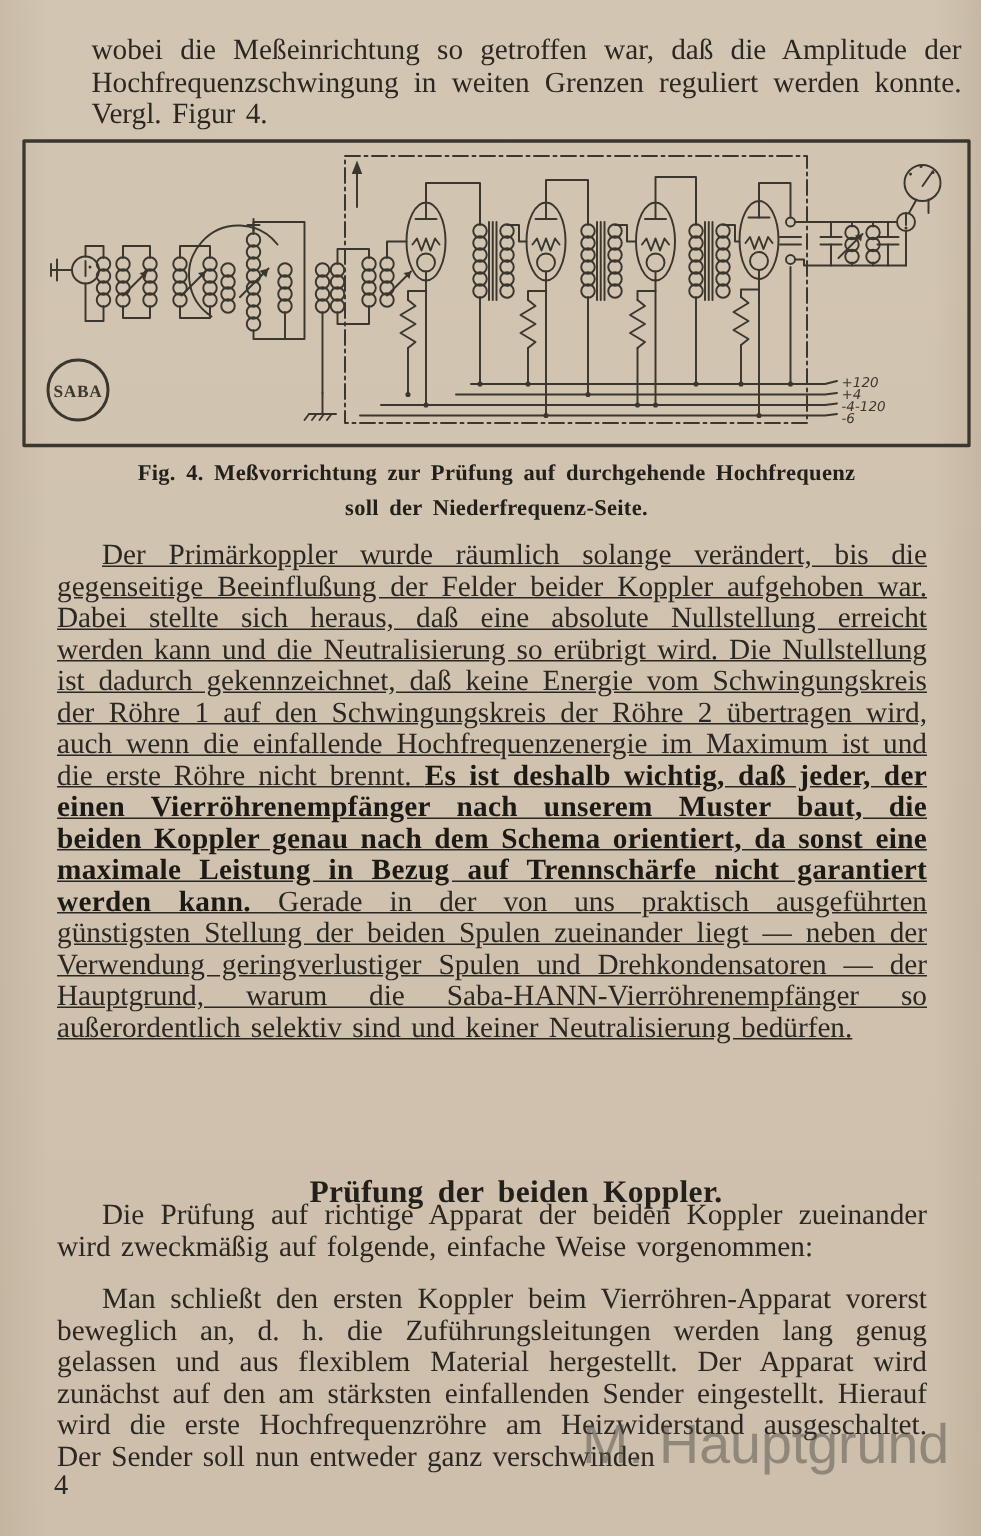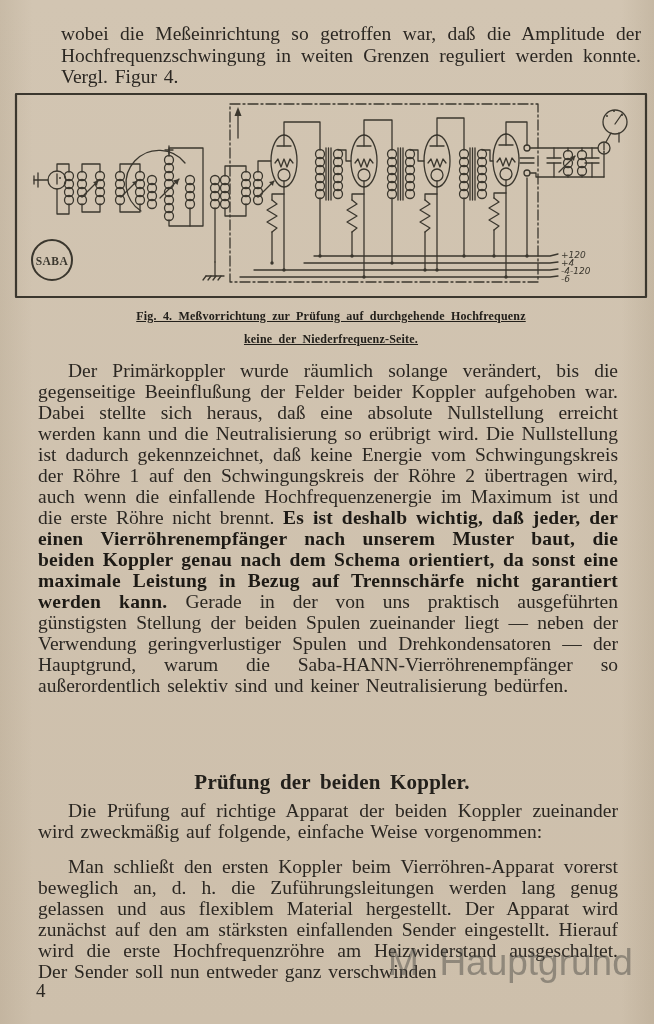--- a/index.html
+++ b/index.html
@@ -23,32 +23,32 @@
   }
   .figbox svg{display:block;stroke:#3b372e;fill:none;stroke-width:1.3;stroke-linecap:round;stroke-linejoin:round;}
   .figbox svg .ink{fill:#3b372e;stroke:none;}
   .figbox svg .thick{stroke-width:2.2;}
   .figbox svg .dash{stroke-dasharray:10 3 2 3;}
   .figbox svg text{fill:#3b372e;stroke:none;}
   .figbox svg text.plabel{font-family:"DejaVu Sans",sans-serif;font-size:9px;font-style:italic;}
   .figbox svg text.logo{font-family:"Liberation Serif",serif;font-size:11.5px;letter-spacing:.5px;font-weight:bold;}
   .caption{
     position:absolute;left:14px;top:305px;width:634px;
-    text-align:center;font-weight:bold;font-size:12px;line-height:23px;
-    letter-spacing:.2px;word-spacing:3px;color:#23201b;text-decoration:underline;
+    text-align:center;font-weight:bold;font-size:15px;line-height:23px;
+    letter-spacing:.2px;word-spacing:3px;color:#23201b;
   }
   .para{
     position:absolute;left:38px;width:580px;margin:0;
     font-size:19.5px;line-height:21px;text-align:justify;
     text-indent:30px;word-spacing:2px;
   }
-  .para1{top:360px;}
+  .para1{top:360px;text-decoration:underline;}
   .para1 strong{color:#1d1a15;letter-spacing:.2px;}
   .heading{
-    position:absolute;left:38px;top:766px;width:580px;margin:4px;
+    position:absolute;left:38px;top:766px;width:580px;margin:16px;
     text-align:center;font-size:21px;font-weight:bold;color:#23201b;
     word-spacing:4px;letter-spacing:.2px;
   }
   .para2{top:800px;}
   .para3{top:856px;}
   .watermark{
     position:absolute;left:388px;top:942px;
     font-family:"Liberation Sans",sans-serif;
     font-size:37px;color:rgba(82,79,74,.5);
     white-space:nowrap;z-index:5;
@@ -307,21 +307,21 @@
           <circle class="ink" cx="600" cy="19" r="1"></circle>
           <circle class="ink" cx="608" cy="23" r="1"></circle>
         <path d="M597,41 L592,50"></path>
           <path d="M605,41 V50"></path>
       </g>
     </svg>
   </div>
 
   <div class="caption">
     <div>Fig. 4.  Meßvorrichtung zur Prüfung auf durchgehende Hochfrequenz</div>
-    <div>keine der Niederfrequenz-Seite.</div>
+    <div>soll der Niederfrequenz-Seite.</div>
   </div>
 
   <p class="para para1"><span>Der Primärkoppler wurde räumlich solange verändert, bis die gegenseitige Beeinflußung der Felder beider Koppler aufgehoben war. Dabei stellte sich heraus, daß eine absolute Nullstellung erreicht werden kann und die Neutralisierung so erübrigt wird. Die Nullstellung ist dadurch gekennzeichnet, daß keine Energie vom Schwingungskreis der Röhre 1 auf den Schwingungskreis der Röhre 2 übertragen wird, auch wenn die einfallende Hochfrequenzenergie im Maximum ist und die erste Röhre nicht brennt. </span><strong>Es ist deshalb wichtig, daß jeder, der einen Vierröhrenempfänger nach unserem Muster baut, die beiden Koppler genau nach dem Schema orientiert, da sonst eine maximale Leistung in Bezug auf Trennschärfe nicht garantiert werden kann. </strong><span>Gerade in der von uns praktisch ausgeführten günstigsten Stellung der beiden Spulen zueinander liegt — neben der Verwendung geringverlustiger Spulen und Drehkondensatoren — der Hauptgrund, warum die Saba-HANN-Vierröhrenempfänger so außerordentlich selektiv sind und keiner Neutralisierung bedürfen.</span></p>
 
   <h2 class="heading">Prüfung der beiden Koppler.</h2>
 
   <p class="para para2">Die Prüfung auf richtige Apparat der beiden Koppler zueinander wird zweckmäßig auf folgende, einfache Weise vorgenommen:</p>
   <p class="para para3">Man schließt den ersten Koppler beim Vierröhren-Apparat vorerst beweglich an, d. h. die Zuführungsleitungen werden lang genug gelassen und aus flexiblem Material hergestellt. Der Apparat wird zunächst auf den am stärksten einfallenden Sender eingestellt. Hierauf wird die erste Hochfrequenzröhre am Heizwiderstand ausgeschaltet. Der Sender soll nun entweder ganz verschwinden</p>
 
   <div class="watermark">M. Hauptgrund</div>

